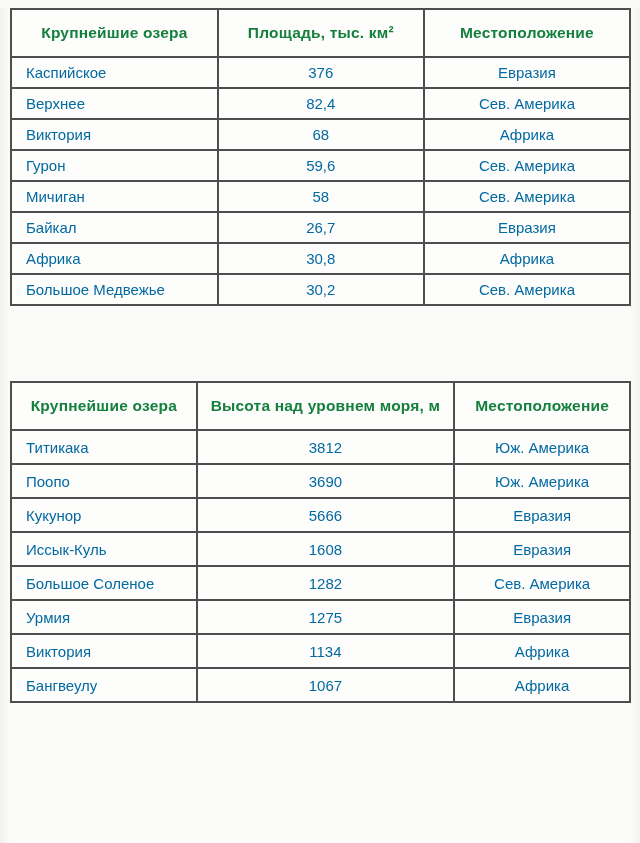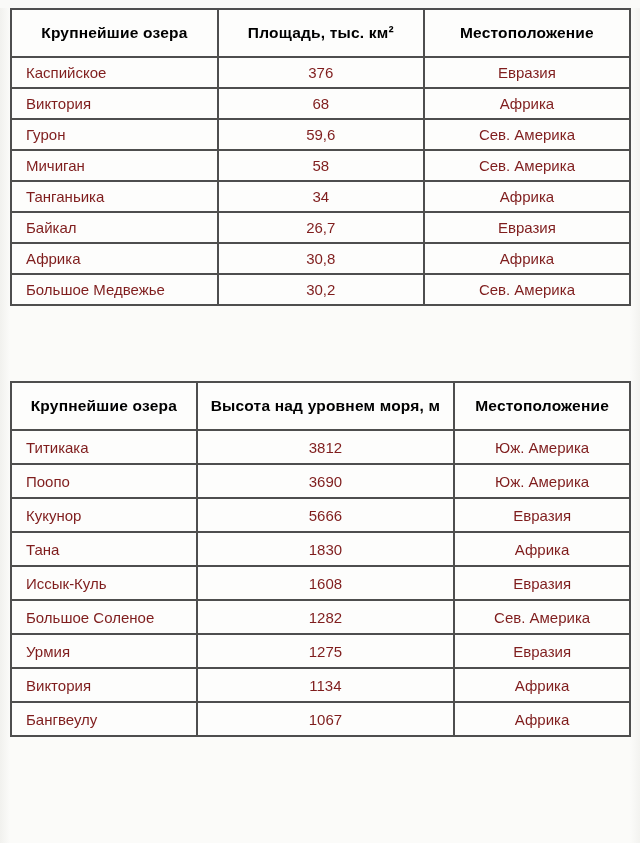--- a/index.html
+++ b/index.html
@@ -31,28 +31,28 @@
     border: 2px solid #4e4e4e;
   }
   table.data-table { border-color: #303030; }
   th {
     font-weight: bold;
     font-size: 15.5px;
     text-align: center;
     height: 46px;
     padding: 0 6px;
     letter-spacing: 0.2px;
-    color: #000000;
+    color: #15803d;
   }
   td {
     font-size: 15px;
     height: 29px;
     padding: 0 6px;
     text-align: center;
-    color: #7f1d1d;
+    color: #0369a1;
   }
   .t2 td { height: 32px; }
   td.lake {
     text-align: left;
     padding-left: 14px;
   }
   
   .t1 col.c1 { width: 33.4%; }
   .t1 col.c2 { width: 33.3%; }
   .t1 col.c3 { width: 33.3%; }
@@ -79,38 +79,38 @@
         <th>Местоположение</th>
       </tr>
     </thead>
     <tbody>
         <tr>
           <td class="lake">Каспийское</td>
           <td>376</td>
           <td>Евразия</td>
         </tr>
         <tr>
+          <td class="lake">Верхнее</td>
+          <td>82,4</td>
+          <td>Сев. Америка</td>
+        </tr>
+        <tr>
           <td class="lake">Виктория</td>
           <td>68</td>
           <td>Африка</td>
         </tr>
         <tr>
           <td class="lake">Гурон</td>
           <td>59,6</td>
           <td>Сев. Америка</td>
         </tr>
         <tr>
           <td class="lake">Мичиган</td>
           <td>58</td>
           <td>Сев. Америка</td>
-        </tr>
-        <tr>
-          <td class="lake">Танганьика</td>
-          <td>34</td>
-          <td>Африка</td>
         </tr>
         <tr>
           <td class="lake">Байкал</td>
           <td>26,7</td>
           <td>Евразия</td>
         </tr>
         <tr>
           <td class="lake">Африка</td>
           <td>30,8</td>
           <td>Африка</td>
@@ -146,25 +146,20 @@
           <td class="lake">Поопо</td>
           <td>3690</td>
           <td>Юж. Америка</td>
         </tr>
         <tr>
           <td class="lake">Кукунор</td>
           <td>5666</td>
           <td>Евразия</td>
         </tr>
         <tr>
-          <td class="lake">Тана</td>
-          <td>1830</td>
-          <td>Африка</td>
-        </tr>
-        <tr>
           <td class="lake">Иссык-Куль</td>
           <td>1608</td>
           <td>Евразия</td>
         </tr>
         <tr>
           <td class="lake">Большое Соленое</td>
           <td>1282</td>
           <td>Сев. Америка</td>
         </tr>
         <tr>

